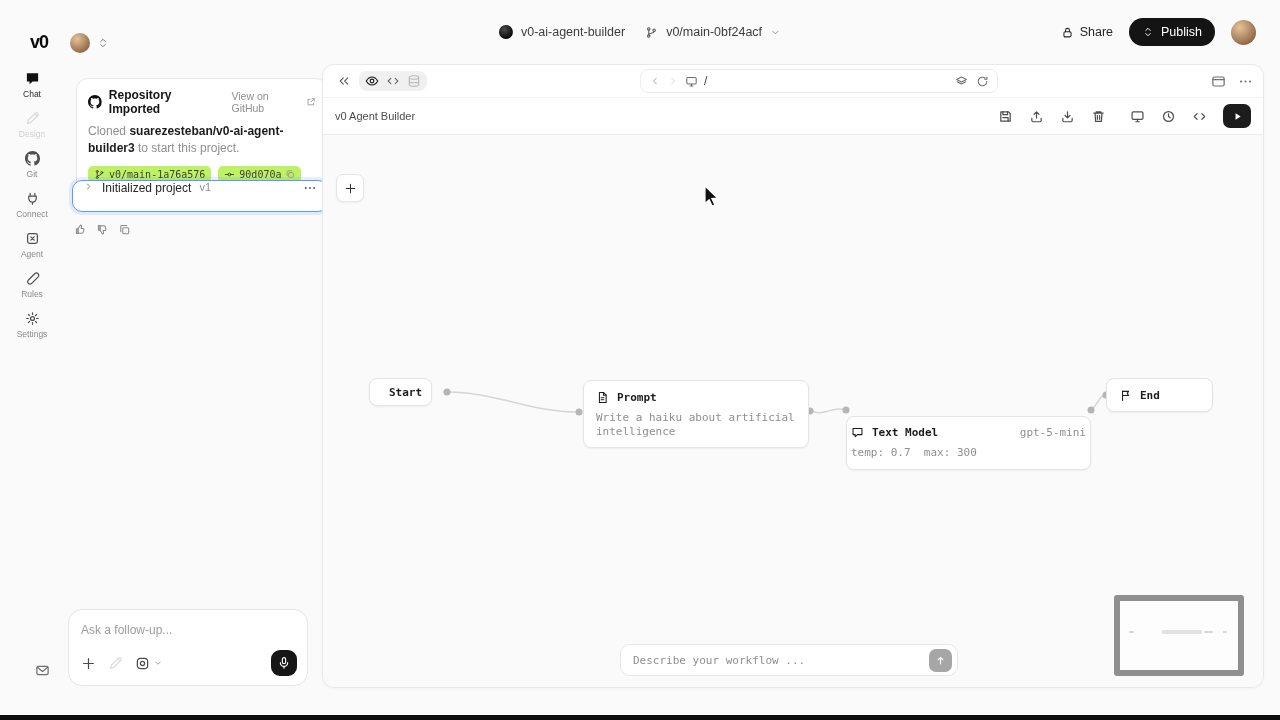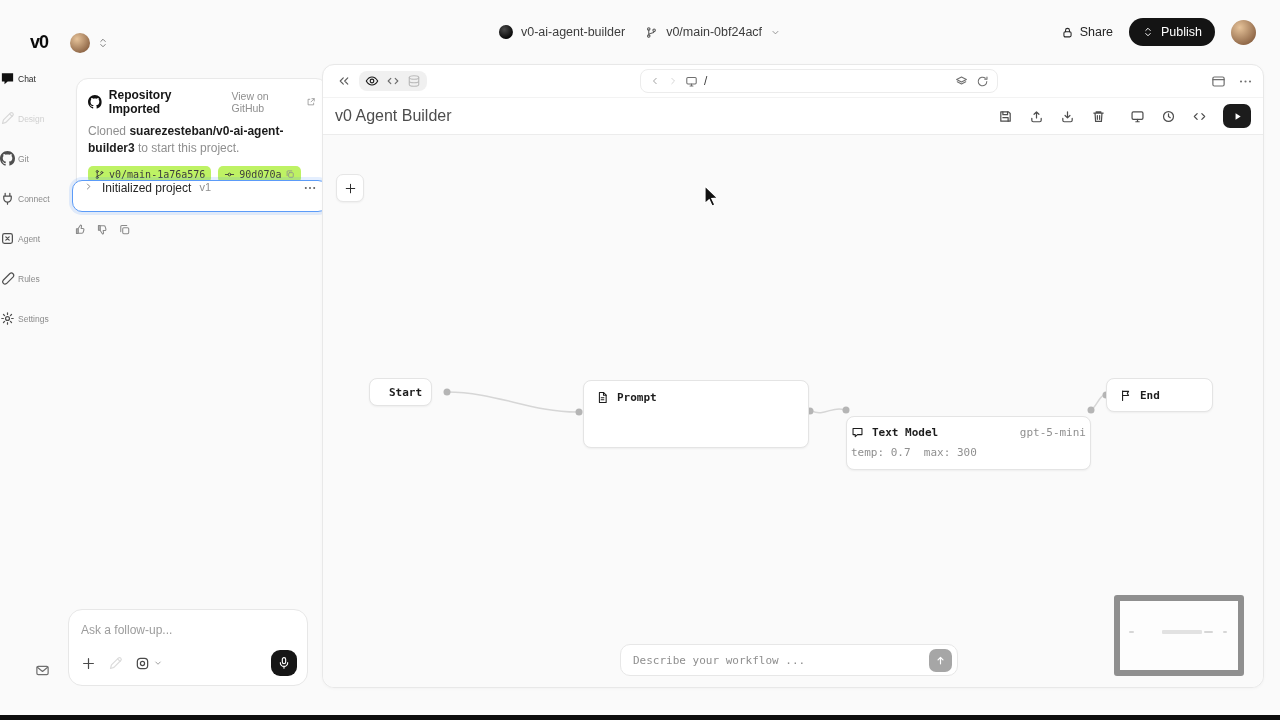--- a/index.html
+++ b/index.html
@@ -19,21 +19,21 @@
   .avatar-sm{width:20px;height:20px;border-radius:50%;background:radial-gradient(circle at 35% 30%, #e6c39a, #8f6747 75%);}
   .topbar-center{position:absolute;left:50%;top:0;transform:translateX(-50%);height:64px;display:flex;align-items:center;gap:20px;}
   .chip{display:flex;align-items:center;gap:8px;font-size:12.5px;color:#3d3d3d;}
   .proj-dot{width:14px;height:14px;border-radius:50%;background:radial-gradient(circle at 38% 32%, #4a4a4a, #0a0a0a 70%);}
   .topbar-right{position:absolute;right:24px;top:0;height:64px;display:flex;align-items:center;gap:16px;text-align:right;}
   .share-btn{display:flex;align-items:center;gap:6px;font-size:12.5px;color:#262626;cursor:pointer;}
   .publish-btn{display:flex;align-items:center;gap:7px;background:#141414;color:#fff;border-radius:14px;height:28px;padding:0 13px;font-size:12.5px;cursor:pointer;}
   .avatar-md{width:25px;height:25px;border-radius:50%;background:radial-gradient(circle at 35% 30%, #e6c39a, #8f6747 75%);}
 
   
-  .rail-item{position:absolute;left:0;width:64px;display:flex;flex-direction:row;align-items:center;gap:3px;cursor:pointer;}
+  .rail-item{position:absolute;left:0;width:64px;display:flex;flex-direction:column;align-items:center;gap:3px;cursor:pointer;}
   .rail-item .lbl{font-size:8.5px;color:#8a8a8a;}
   .rail-item.active .lbl{color:#2b2b2b;}
   .rail-item.faded{color:#d8d8d8;}
   .rail-item.faded .lbl{color:#d0d0d0;}
   .rail-icon{color:#4f4f4f;}
   .rail-item.active .rail-icon{color:#111;}
   .rail-item.faded .rail-icon{color:#d8d8d8;}
   .mail-btn{position:absolute;left:35px;top:663px;color:#6f6f6f;cursor:pointer;}
 
   
@@ -73,21 +73,21 @@
   .vg-code{color:#6b6b6b;cursor:pointer;}
   .vg-db{color:#b9b9b9;cursor:pointer;}
   .url-bar{width:358px;height:24px;margin:0 auto;border:1px solid #ececec;border-radius:8px;display:flex;align-items:center;gap:6px;padding:0 8px;box-sizing:border-box;}
   .nav-back{color:#9e9e9e;cursor:pointer;}
   .nav-fwd{color:#d4d4d4;cursor:pointer;}
   .url-path{flex:1;font-size:12px;color:#3d3d3d;}
   .url-right{display:flex;align-items:center;gap:8px;color:#6f6f6f;}
   .tb-right{display:flex;align-items:center;gap:12px;color:#6f6f6f;}
 
   .builder-header{height:36px;flex:0 0 36px;display:flex;align-items:center;padding:0 12px;border-bottom:1px solid #ececec;}
-  .builder-title{font-size:16px;color:#4d4d4d;}
+  .builder-title{font-size:11px;color:#4d4d4d;}
   .builder-actions{margin-left:auto;display:flex;align-items:center;gap:16px;color:#4d4d4d;}
   .ba{cursor:pointer;display:flex;}
   .ba.gap{margin-left:8px;}
   .run-btn{width:28px;height:24px;background:#1c1c1c;border-radius:7px;color:#fff;display:flex;align-items:center;justify-content:center;cursor:pointer;}
 
   .canvas{flex:1;position:relative;background:#fafafa;border-radius:0 0 12px 12px;overflow:hidden;}
   .add-node-btn{position:absolute;left:13px;top:39px;width:26px;height:26px;background:#fff;border:1px solid #e6e6e6;border-radius:7px;box-shadow:0 1px 2px rgba(0,0,0,.05);display:flex;align-items:center;justify-content:center;color:#2e2e2e;cursor:pointer;}
 
   .edges{position:absolute;left:0;top:0;width:100%;height:100%;pointer-events:none;}
   .dot{position:absolute;width:7px;height:7px;border-radius:50%;background:#b5b5b5;transform:translate(-50%,-50%);cursor:pointer;}
@@ -572,20 +572,21 @@
       </div>
     </div>
 
     <div class="node n-prompt">
       <div class="node-head">
         <svg class="ic" width="13" height="13">
             <use href="#s-file"></use>
           </svg>
         <span>Prompt</span>
       </div>
+      <div class="node-body">Write a haiku about artificial intelligence</div>
     </div>
 
     <div class="node n-model">
       <div class="node-head">
         <svg class="ic" width="13" height="13">
             <use href="#s-chat-o"></use>
           </svg>
         <span>Text Model</span>
         <span class="node-model">gpt-5-mini</span>
       </div>

